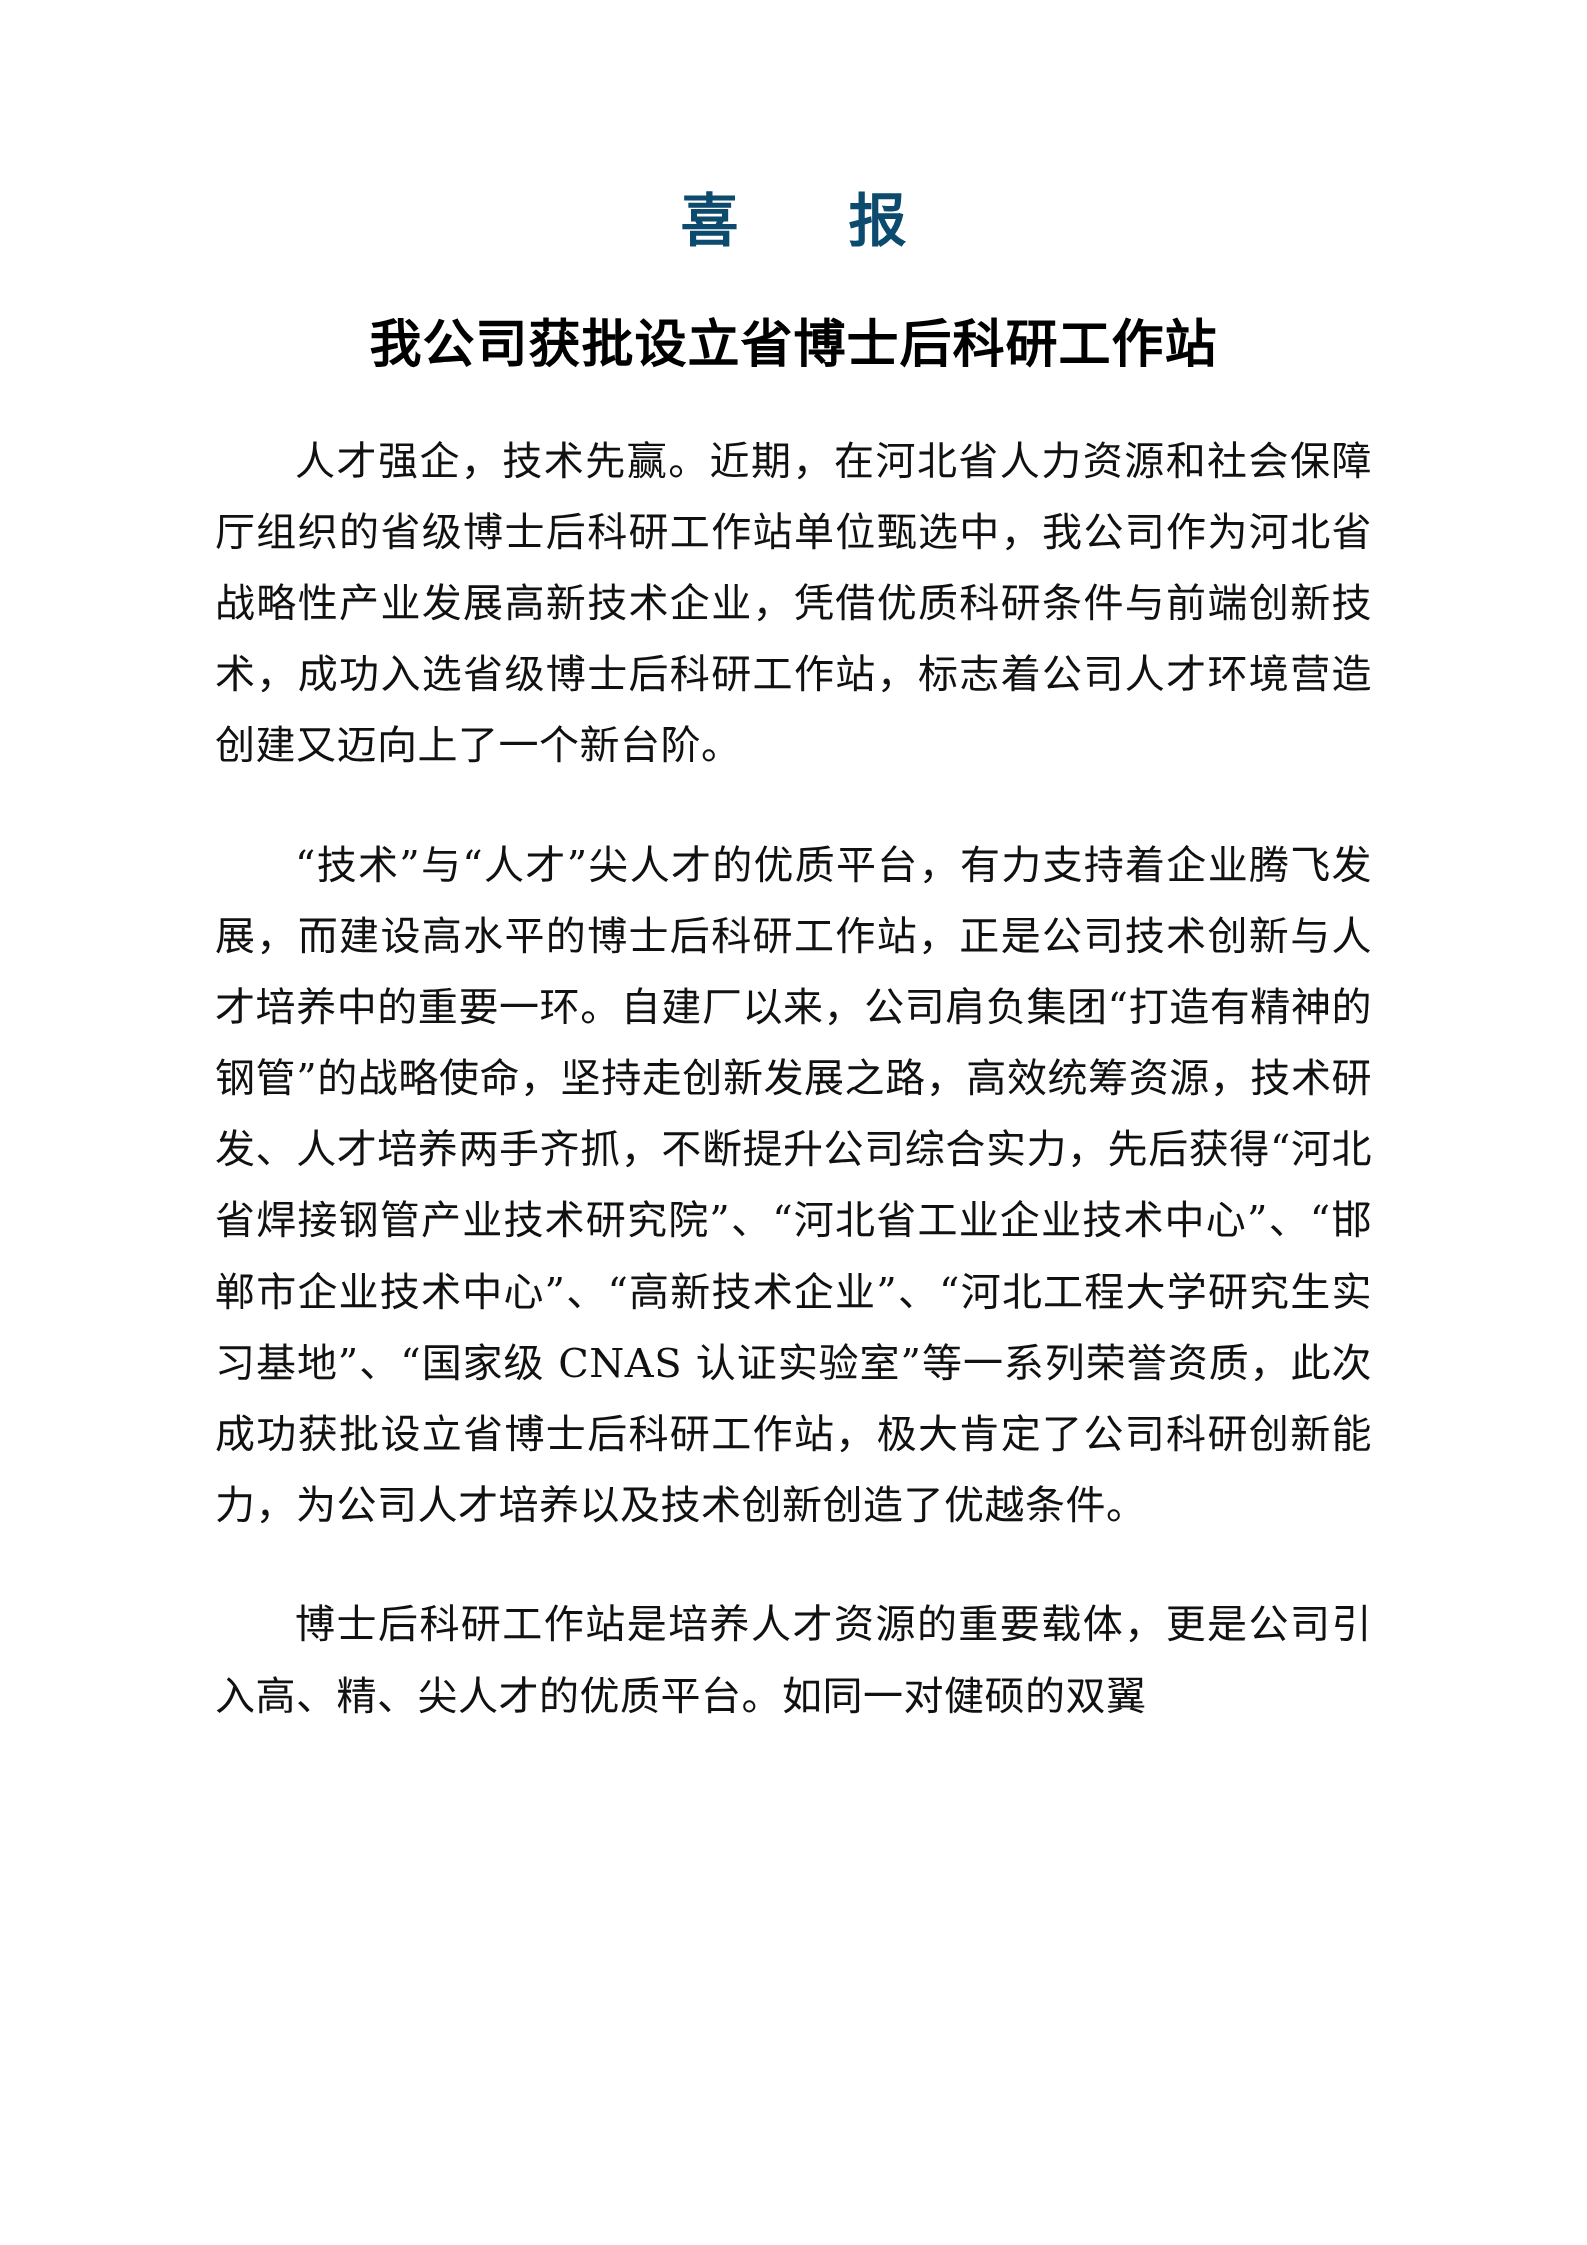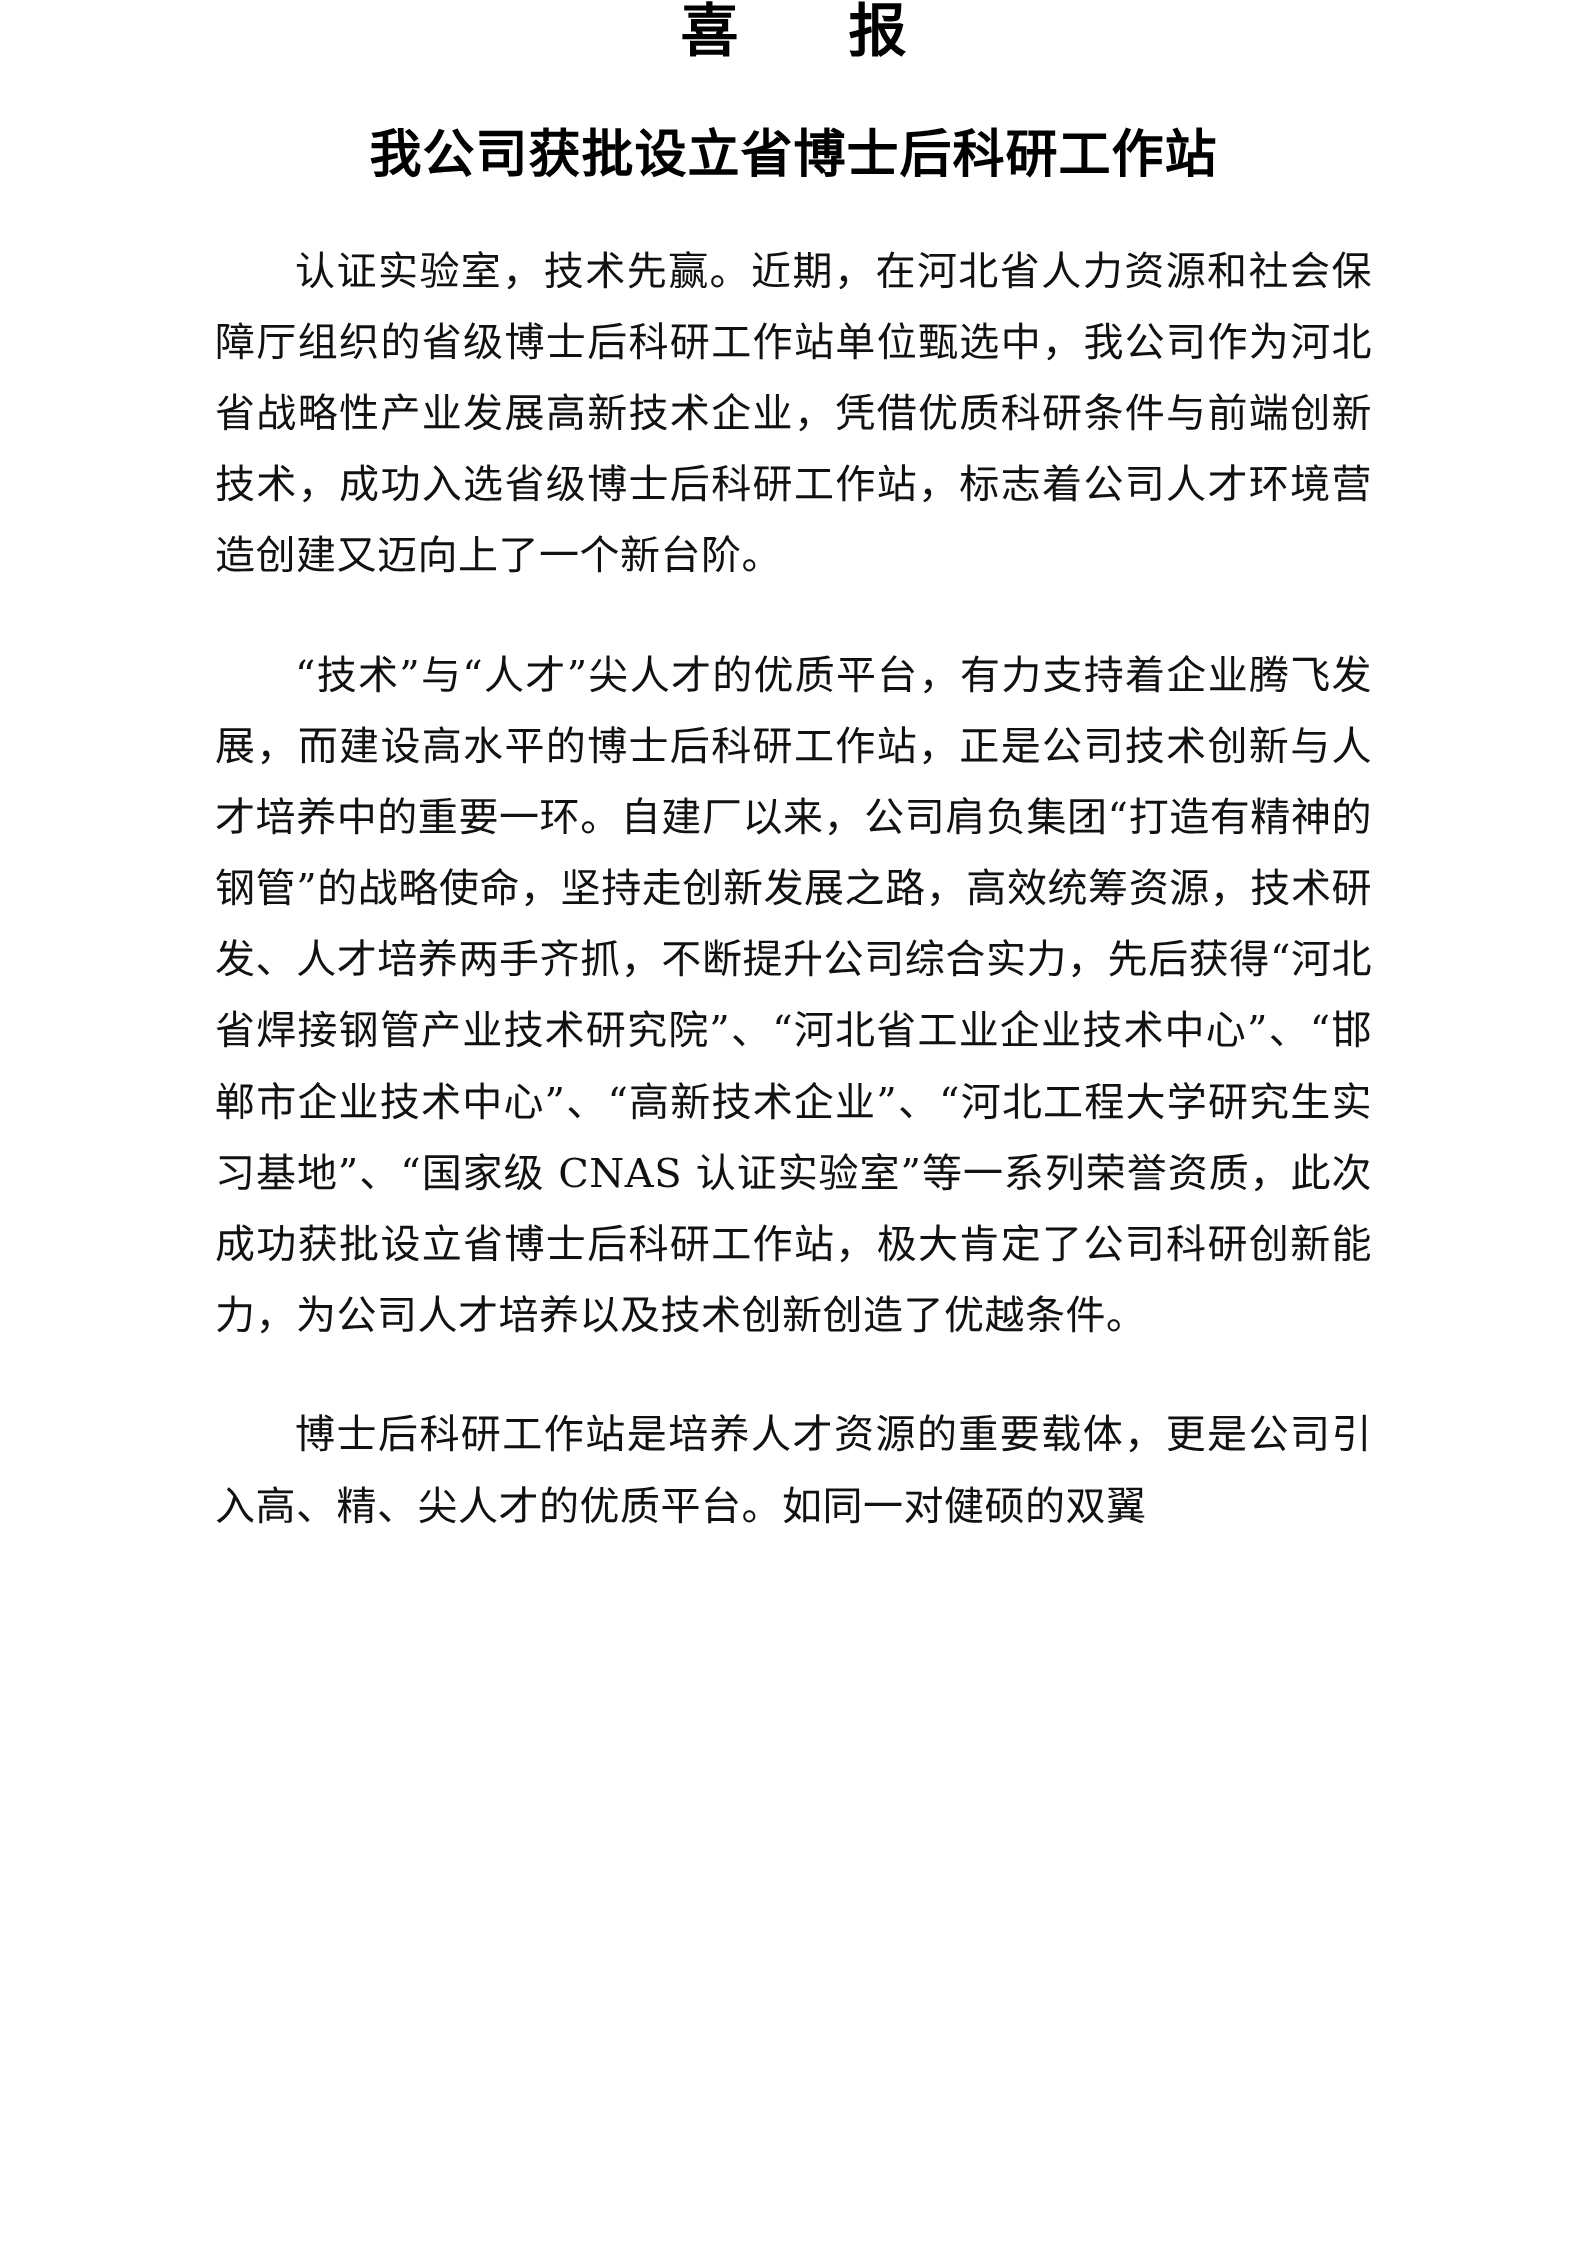--- a/index.html
+++ b/index.html
@@ -18,27 +18,28 @@
   .page {
     position: relative;
     width: 1587px;
     height: 2245px;
     box-sizing: border-box;
     padding: 0 215px;
     background: #ffffff;
   }
   .doc-title {
     margin: 0;
+    padding-top: 190px;
     text-align: center;
     font-family: "DejaVu Serif", "Liberation Serif", serif;
     font-weight: 700;
     font-size: 58px;
     letter-spacing: 26px;
     text-indent: 26px;
-    color: #000000;
+    color: #0c4a6e;
     line-height: 1.1;
   }
   .doc-subtitle {
     margin: 12px;
     padding-top: 48px;
     text-align: center;
     font-family: "DejaVu Serif", "Liberation Serif", serif;
     font-weight: 700;
     font-size: 52px;
     letter-spacing: 1px;
@@ -66,18 +67,18 @@
 </head>
 <body>
 
 <div class="page">
 
   <h1 class="doc-title">喜　报</h1>
 
   <h2 class="doc-subtitle">我公司获批设立省博士后科研工作站</h2>
 
   <div class="body-copy">
-    <p class="para">认证实验室，技术先赢。近期，在河北省人力资源和社会保障厅组织的省级博士后科研工作站单位甄选中，我公司作为河北省战略性产业发展高新技术企业，凭借优质科研条件与前端创新技术，成功入选省级博士后科研工作站，标志着公司人才环境营造创建又迈向上了一个新台阶。</p>
+    <p class="para">人才强企，技术先赢。近期，在河北省人力资源和社会保障厅组织的省级博士后科研工作站单位甄选中，我公司作为河北省战略性产业发展高新技术企业，凭借优质科研条件与前端创新技术，成功入选省级博士后科研工作站，标志着公司人才环境营造创建又迈向上了一个新台阶。</p>
     <p class="para">“技术”与“人才”尖人才的优质平台，有力支持着企业腾飞发展，而建设高水平的博士后科研工作站，正是公司技术创新与人才培养中的重要一环。自建厂以来，公司肩负集团“打造有精神的钢管”的战略使命，坚持走创新发展之路，高效统筹资源，技术研发、人才培养两手齐抓，不断提升公司综合实力，先后获得“河北省焊接钢管产业技术研究院”、“河北省工业企业技术中心”、“邯郸市企业技术中心”、“高新技术企业”、“河北工程大学研究生实习基地”、“国家级 CNAS 认证实验室”等一系列荣誉资质，此次成功获批设立省博士后科研工作站，极大肯定了公司科研创新能力，为公司人才培养以及技术创新创造了优越条件。</p>
     <p class="para">博士后科研工作站是培养人才资源的重要载体，更是公司引入高、精、尖人才的优质平台。如同一对健硕的双翼</p>
   </div>
 
 </div>
 
 </body></html>

